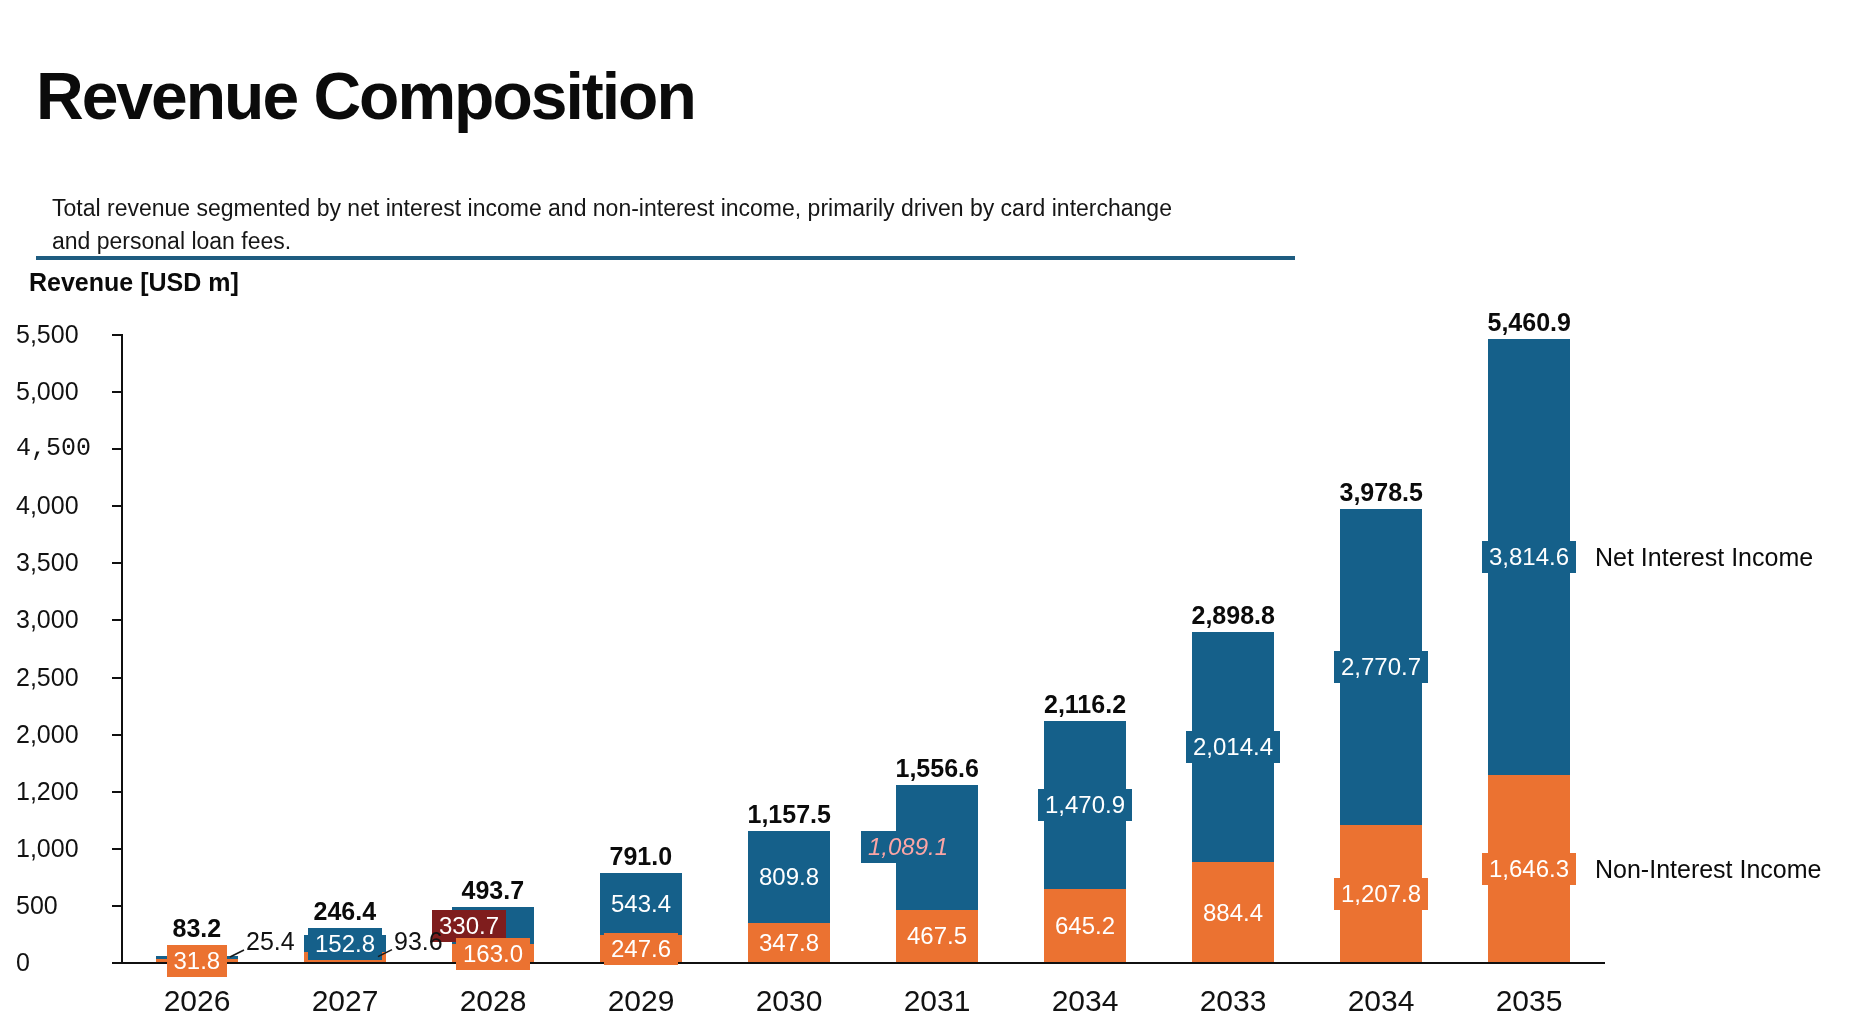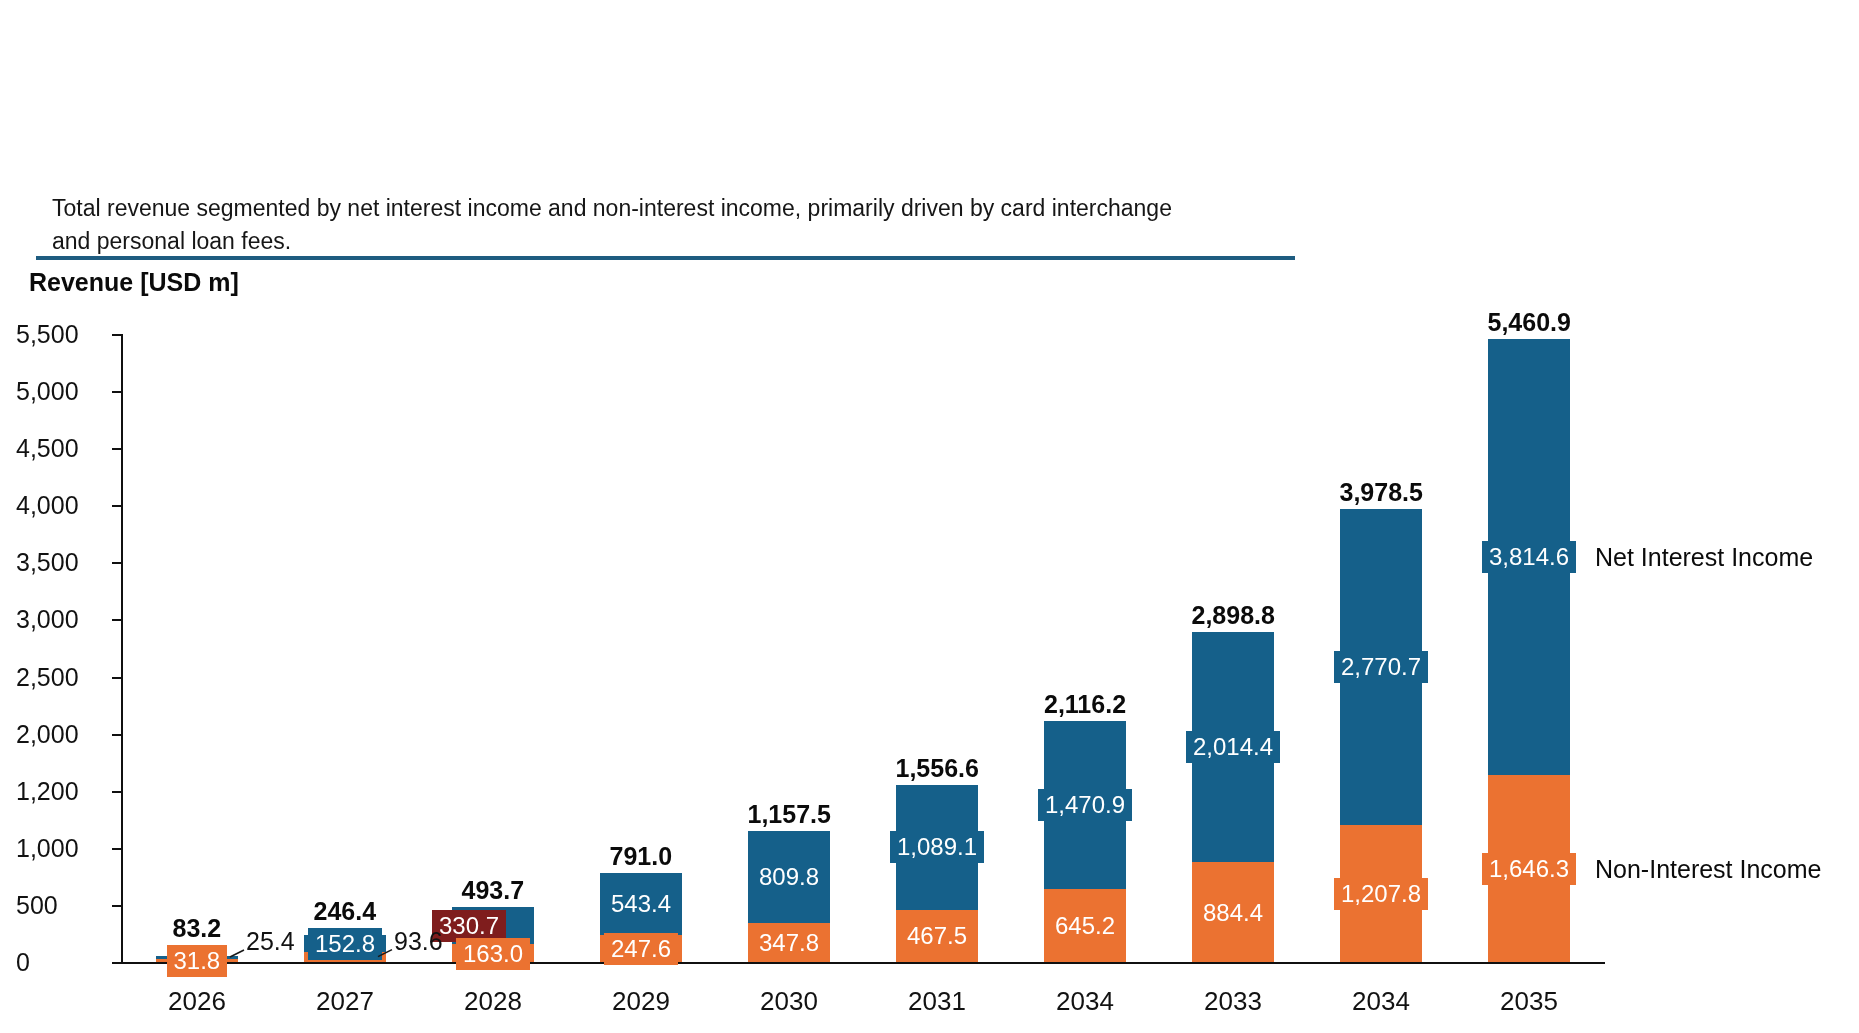--- a/index.html
+++ b/index.html
@@ -8,32 +8,33 @@
   #stage{position:absolute;inset:0;}
   .abs{position:absolute;}
   #chart-title{left:36px;top:58px;font-size:66px;font-weight:800;letter-spacing:-2px;color:#0b0b0b;white-space:nowrap;}
   #chart-subtitle{left:52px;top:192px;width:1150px;font-size:23px;line-height:1.45;color:#161616;}
   #title-divider{left:36px;top:256px;width:1259px;height:4px;background:#1e5c80;}
   #axis-title{left:29px;top:268px;font-size:25px;font-weight:700;color:#0b0b0b;white-space:nowrap;}
   .yaxis-line{width:2px;background:#101010;}
   .xaxis-line{height:2px;background:#101010;}
   .ytick{height:2px;width:9px;background:#101010;}
   .ytick-label{font-size:25px;color:#121212;text-align:left;width:90px;line-height:25px;}
-  .xtick-label{font-size:26px;color:#121212;text-align:center;line-height:26px;}
+  .xtick-label{font-size:30px;color:#121212;text-align:center;line-height:26px;}
   .seg{position:absolute;}
   .seg-label{position:absolute;height:32px;line-height:32px;padding:0 7px;font-size:24px;color:#fff;white-space:nowrap;}
   .total-label{position:absolute;height:26px;line-height:26px;font-size:25px;font-weight:700;color:#0b0b0b;white-space:nowrap;text-align:center;}
   .outside-label{position:absolute;height:26px;line-height:26px;font-size:25px;color:#121212;white-space:nowrap;}
   .legend-label{position:absolute;height:30px;line-height:30px;font-size:25px;color:#0b0b0b;white-space:nowrap;}
   #leader-svg{position:absolute;left:0;top:0;width:1859px;height:1033px;pointer-events:none;}
 </style>
 </head>
 <body>
 
 <div id="stage">
+  <div id="chart-title" class="abs">Revenue Composition</div>
   <div id="chart-subtitle" class="abs">Total revenue segmented by net interest income and non-interest income, primarily driven by card interchange and personal loan fees.</div>
   <div id="title-divider" class="abs"></div>
   <div id="axis-title" class="abs">Revenue [USD m]</div>
   <div id="plot" class="abs" style="inset:0;">
       <div class="abs yaxis-line" style="left: 121px; top: 334px; height: 630px;"></div>
       <div class="abs ytick" style="left: 112px; top: 962px;"></div>
       <div class="abs ytick-label" style="left: 16px; top: 950px;">0</div>
       <div class="abs ytick" style="left: 112px; top: 904.909px;"></div>
       <div class="abs ytick-label" style="left: 16px; top: 892.909px;">500</div>
       <div class="abs ytick" style="left: 112px; top: 847.818px;"></div>
@@ -44,21 +45,21 @@
       <div class="abs ytick-label" style="left: 16px; top: 721.636px;">2,000</div>
       <div class="abs ytick" style="left: 112px; top: 676.545px;"></div>
       <div class="abs ytick-label" style="left: 16px; top: 664.545px;">2,500</div>
       <div class="abs ytick" style="left: 112px; top: 619.455px;"></div>
       <div class="abs ytick-label" style="left: 16px; top: 607.455px;">3,000</div>
       <div class="abs ytick" style="left: 112px; top: 562.364px;"></div>
       <div class="abs ytick-label" style="left: 16px; top: 550.364px;">3,500</div>
       <div class="abs ytick" style="left: 112px; top: 505.273px;"></div>
       <div class="abs ytick-label" style="left: 16px; top: 493.273px;">4,000</div>
       <div class="abs ytick" style="left: 112px; top: 448.182px;"></div>
-      <div class="abs ytick-label" style="left: 16px; top: 436.182px;">4,500</div>
+      <div class="abs ytick-label" style="left: 16px; top: 436.182px; font-family: Liberation Mono, monospace;">4,500</div>
       <div class="abs ytick" style="left: 112px; top: 391.091px;"></div>
       <div class="abs ytick-label" style="left: 16px; top: 379.091px;">5,000</div>
       <div class="abs ytick" style="left: 112px; top: 334px;"></div>
       <div class="abs ytick-label" style="left: 16px; top: 322px;">5,500</div>
       <div class="seg" style="left: 156px; top: 959.369px; width: 82px; height: 3.63098px; background: rgb(235, 114, 49);"></div>
       <div class="seg" style="left: 156px; top: 956.469px; width: 82px; height: 2.90022px; background: rgb(21, 96, 138);"></div>
       <div class="abs xtick-label" style="left: 137px; top: 988px; width: 120px;">2026</div>
       <div class="seg" style="left: 304px; top: 952.313px; width: 82px; height: 10.6874px; background: rgb(235, 114, 49);"></div>
       <div class="seg" style="left: 304px; top: 934.866px; width: 82px; height: 17.447px; background: rgb(21, 96, 138);"></div>
       <div class="abs xtick-label" style="left: 285px; top: 988px; width: 120px;">2027</div>
@@ -84,21 +85,21 @@
       <div class="seg" style="left: 1340px; top: 508.728px; width: 82px; height: 316.364px; background: rgb(21, 96, 138);"></div>
       <div class="abs xtick-label" style="left: 1321px; top: 988px; width: 120px;">2034</div>
       <div class="seg" style="left: 1488px; top: 775.022px; width: 82px; height: 187.978px; background: rgb(235, 114, 49);"></div>
       <div class="seg" style="left: 1488px; top: 339.465px; width: 82px; height: 435.558px; background: rgb(21, 96, 138);"></div>
       <div class="abs xtick-label" style="left: 1469px; top: 988px; width: 120px;">2035</div>
       <div class="abs xaxis-line" style="left: 121px; top: 962px; width: 1484px;"></div>
       <div class="seg-label" style="background: rgb(21, 96, 138); color: rgb(255, 255, 255); left: 308px; top: 927.589px;">152.8</div>
       <div class="seg-label" style="background: #7f1d1d; color: rgb(255, 255, 255); left: 432px; top: 909.508px;">330.7</div>
       <div class="seg-label" style="background: rgb(21, 96, 138); color: rgb(255, 255, 255); left: 604px; top: 887.705px;">543.4</div>
       <div class="seg-label" style="background: rgb(21, 96, 138); color: rgb(255, 255, 255); left: 752px; top: 861.055px;">809.8</div>
-      <div class="seg-label" style="background: rgb(21, 96, 138); color: #ffffff; left: 890px; top: 831.442px;">1,089.1</div>
+      <div class="seg-label" style="background: rgb(21, 96, 138); color: #fca5a5; left: 861px; top: 831.442px; font-style: italic;">1,089.1</div>
       <div class="seg-label" style="background: rgb(21, 96, 138); color: rgb(255, 255, 255); left: 1038px; top: 789.355px;">1,470.9</div>
       <div class="seg-label" style="background: rgb(21, 96, 138); color: rgb(255, 255, 255); left: 1186px; top: 731.014px;">2,014.4</div>
       <div class="seg-label" style="background: rgb(21, 96, 138); color: rgb(255, 255, 255); left: 1334px; top: 650.909px;">2,770.7</div>
       <div class="seg-label" style="background: rgb(21, 96, 138); color: rgb(255, 255, 255); left: 1482px; top: 541.243px;">3,814.6</div>
       <div class="seg-label" style="background: rgb(235, 114, 49); color: rgb(255, 255, 255); left: 166.5px; top: 945.185px;">31.8</div>
       <div class="seg-label" style="background: rgb(235, 114, 49); color: rgb(255, 255, 255); left: 456px; top: 937.694px;">163.0</div>
       <div class="seg-label" style="background: rgb(235, 114, 49); color: rgb(255, 255, 255); left: 604px; top: 932.864px;">247.6</div>
       <div class="seg-label" style="background: rgb(235, 114, 49); color: rgb(255, 255, 255); left: 752px; top: 927.144px;">347.8</div>
       <div class="seg-label" style="background: rgb(235, 114, 49); color: rgb(255, 255, 255); left: 900px; top: 920.31px;">467.5</div>
       <div class="seg-label" style="background: rgb(235, 114, 49); color: rgb(255, 255, 255); left: 1048px; top: 910.165px;">645.2</div>

